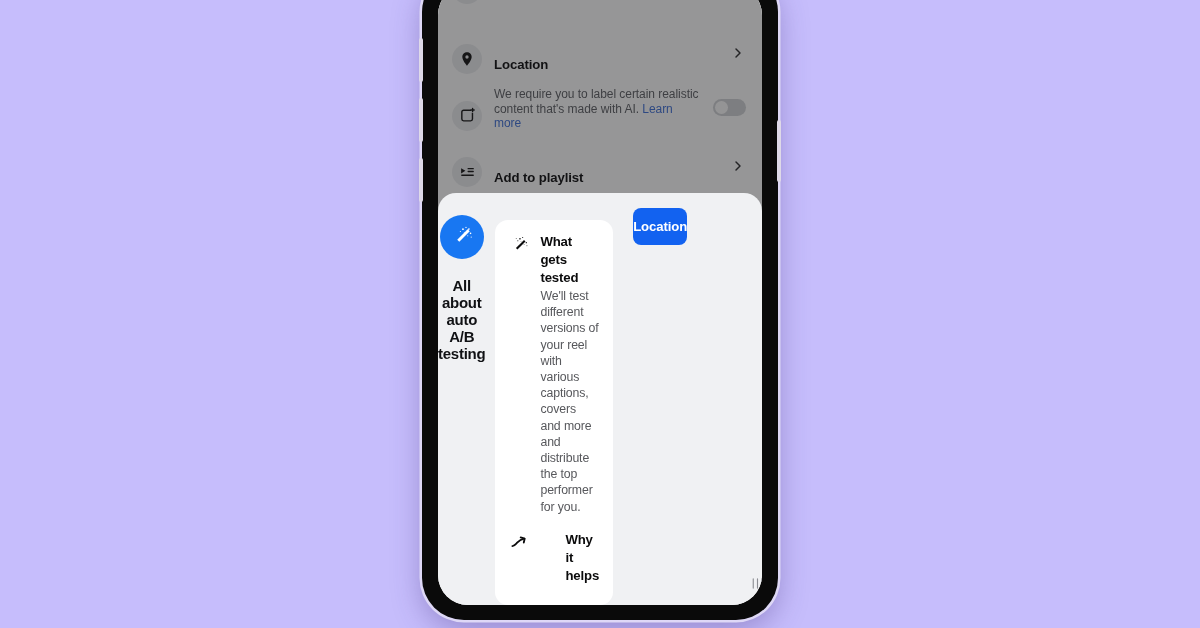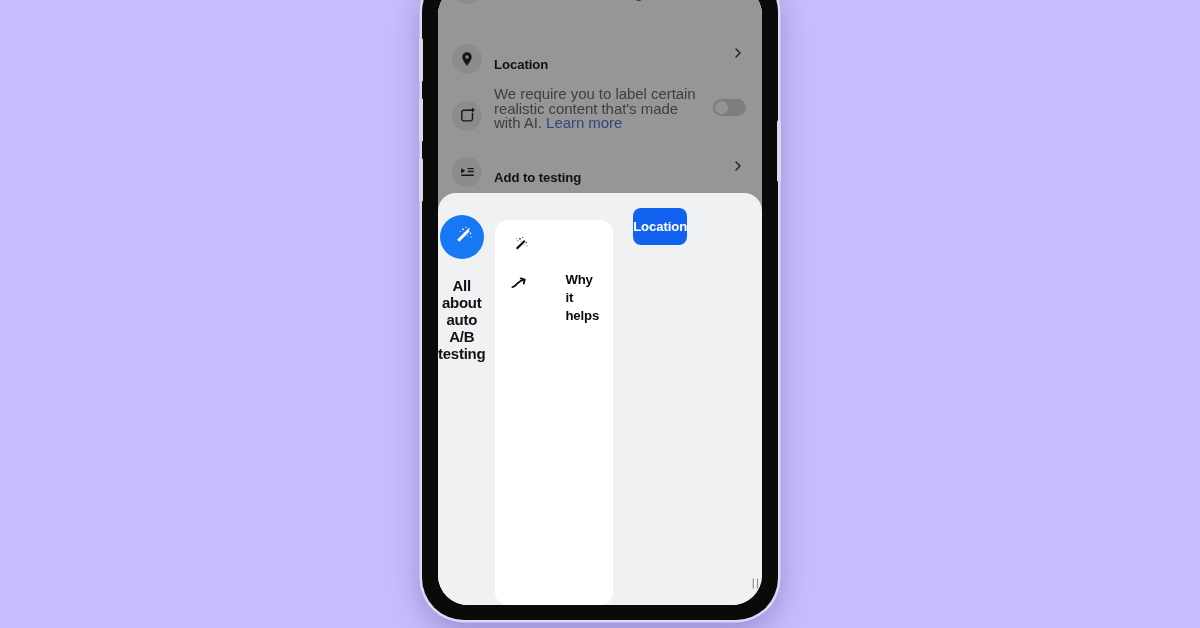--- a/index.html
+++ b/index.html
@@ -81,21 +81,21 @@
   }
   .row-body { flex: 1 1 auto; padding: 0 10px 0 12px; min-width: 0; }
   .row-title {
     font-size: 13.2px;
     font-weight: 700;
     color: #0b0b0c;
     line-height: 18px;
     letter-spacing: -.1px;
   }
   .row-sub {
-    font-size: 15px;
+    font-size: 12px;
     color: #5b5d62;
     line-height: 14.5px;
     letter-spacing: -.05px;
     padding-top: 1px;
   }
   .row-sub .learn-more { color: #3e6fd6; }
   .row-chevron {
     flex: 0 0 auto;
     align-self: center;
     width: 16px; height: 16px;
@@ -286,21 +286,21 @@
       <div class="list-row" style="margin-top:14px">
         <div class="row-icon-wrap">
           <svg width="17" height="17" viewBox="0 0 24 24" fill="#111">
             <path d="M3 7.5l6 3.6-6 3.6z"></path>
             <rect x="12" y="7" width="9" height="1.9" rx=".9"></rect>
             <rect x="12" y="11.1" width="9" height="1.9" rx=".9"></rect>
             <rect x="3" y="16.4" width="18" height="1.9" rx=".9"></rect>
           </svg>
         </div>
         <div class="row-body" style="padding-top:8px">
-          <div class="row-title">Add to testing</div>
+          <div class="row-title">Add to playlist</div>
         </div>
         <svg class="row-chevron" viewBox="0 0 24 24" fill="none" stroke="currentColor" stroke-width="2.2" stroke-linecap="round" stroke-linejoin="round">
             <path d="M9 18l6-6-6-6"></path>
           </svg>
       </div>
 
       <div class="list-row" style="margin-top:9px">
         <div class="row-icon-wrap">
           <svg width="17" height="17" viewBox="0 0 24 24" fill="#111">
             <path d="M2.6 10.4c1.4-2.2 3.9-3.6 6.6-3.6h5.6c2.7 0 5.2 1.4 6.6 3.6-1.2.3-2.3.9-3.1 1.8-.9-1-2.2-1.6-3.6-1.6-1.1 0-2.1.4-2.9 1-.8-.6-1.8-1-2.9-1-1.4 0-2.7.6-3.6 1.6-.8-.9-1.9-1.5-3.1-1.8z"></path>
@@ -350,20 +350,24 @@
               <circle cx="12.6" cy="3.6" r="1.0"></circle>
               <circle cx="16.0" cy="1.9" r=".7"></circle>
               <circle cx="9.9" cy="6.1" r=".65"></circle>
               <circle cx="20.6" cy="8.4" r=".9"></circle>
               <circle cx="17.8" cy="10.9" r=".55"></circle>
               <circle cx="21.4" cy="12.2" r=".6"></circle>
               <circle cx="13.9" cy="6.6" r=".5"></circle>
               <circle cx="7.8" cy="3.2" r=".55"></circle>
             </svg>
           </span>
+          <div class="info-text">
+            <div class="info-head">What gets tested</div>
+            <div class="info-body">We'll test different versions of your reel with various captions, covers and more and distribute the top performer for you.</div>
+          </div>
         </div>
 
         <div class="info-item">
           <span class="info-icon">
             <svg width="19" height="19" viewBox="0 0 24 24" fill="none" stroke="#0b0b0c" stroke-width="2.3" stroke-linecap="round" stroke-linejoin="round">
               <path d="M3 16.5c2.4 0 4.1-2.2 6-4.2 2.1-2.2 4.3-4.3 9-5.2"></path>
               <path d="M13.5 5.6L18.6 7l-1.2 5.1"></path>
             </svg>
           </span>
           <div class="info-text">

